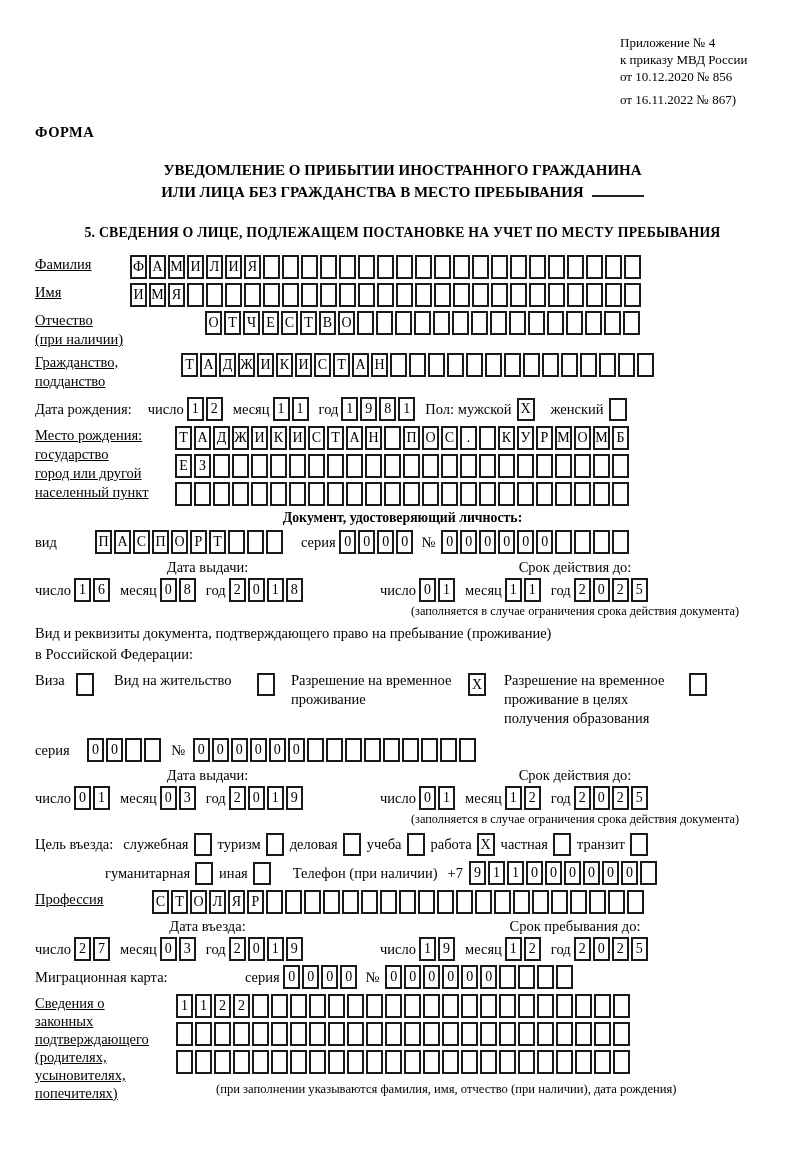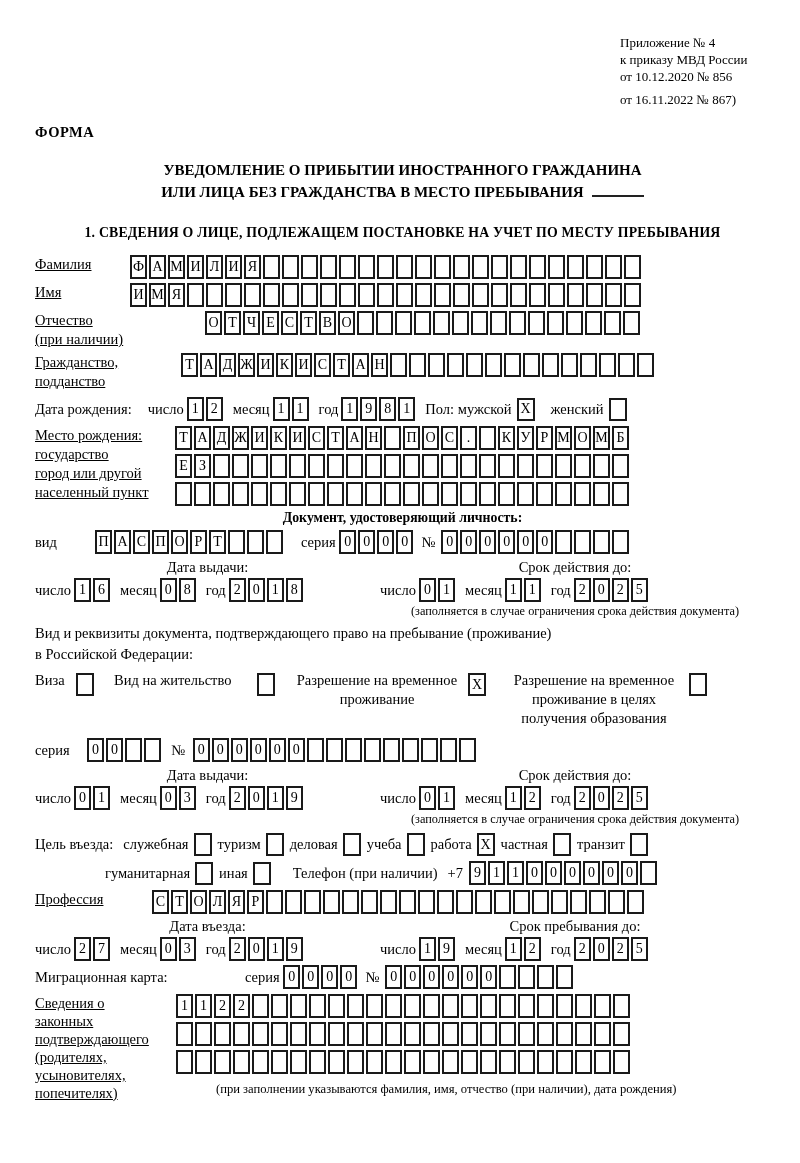--- a/index.html
+++ b/index.html
@@ -35,21 +35,21 @@
   .dg { display: flex; align-items: center; font-size: 14.5px; }
   .dg .lbl { margin-right: 3px; }
   .dg .cells { margin-right: 8px; }
   .two-col { display: flex; margin-bottom: 2px; }
   .col { display: flex; flex-direction: column; }
   .col-head { font-size: 14.5px; text-align: center; margin-bottom: 2px; }
   .opts { display: flex; align-items: center; flex-wrap: nowrap; }
   .opt-label { white-space: nowrap; }
   .res-opts { display: flex; align-items: flex-start; margin: 6px 0 10px 0; font-size: 14.5px; }
   .res-opt { display: flex; align-items: flex-start; }
-  .res-opt .opt-text { text-align: center; line-height: 19px; }
+  .res-opt .opt-text { text-align: left; line-height: 19px; }
   .w-visa { width: 36px; text-align: left !important; }
   .w-vnj { width: 138px; text-align: left !important; margin-left: 14px; }
   .w-rvp { width: 172px; margin-left: 10px; }
   .w-rvpo { width: 180px; margin-left: 12px; }
   .res-opt .checkbox { margin-top: 2px; }
   .indent { margin-left: 70px; }
   .gap-sm { width: 10px; flex: none; }
   .gap-md { width: 16px; flex: none; }
   .phone-prefix { margin: 0 6px 0 10px; }
   .mig-label { width: 210px; flex: none; }
@@ -70,21 +70,21 @@
     </div>
   </div>
 
   <div class="forma">ФОРМА</div>
 
   <div class="title">
     <div>УВЕДОМЛЕНИЕ О ПРИБЫТИИ ИНОСТРАННОГО ГРАЖДАНИНА</div>
     <div><span>ИЛИ ЛИЦА БЕЗ ГРАЖДАНСТВА В МЕСТО ПРЕБЫВАНИЯ</span><span class="blank-line"></span></div>
   </div>
 
-  <div class="sec-head">1. СВЕДЕНИЯ О ЛИЦЕ, ПОДЛЕЖАЩЕМ ПОСТАНОВКЕ НА УЧЕТ ПО МЕСТУ ПРЕБЫВАНИЯ</div>
+  <div class="sec-head">5. СВЕДЕНИЯ О ЛИЦЕ, ПОДЛЕЖАЩЕМ ПОСТАНОВКЕ НА УЧЕТ ПО МЕСТУ ПРЕБЫВАНИЯ</div>
 
   <div class="row">
     <div class="row-label" style="width:95px">Фамилия</div>
     <div class="cells">
         <span class="cell">Ф</span>
         <span class="cell">А</span>
         <span class="cell">М</span>
         <span class="cell">И</span>
         <span class="cell">Л</span>
         <span class="cell">И</span>

